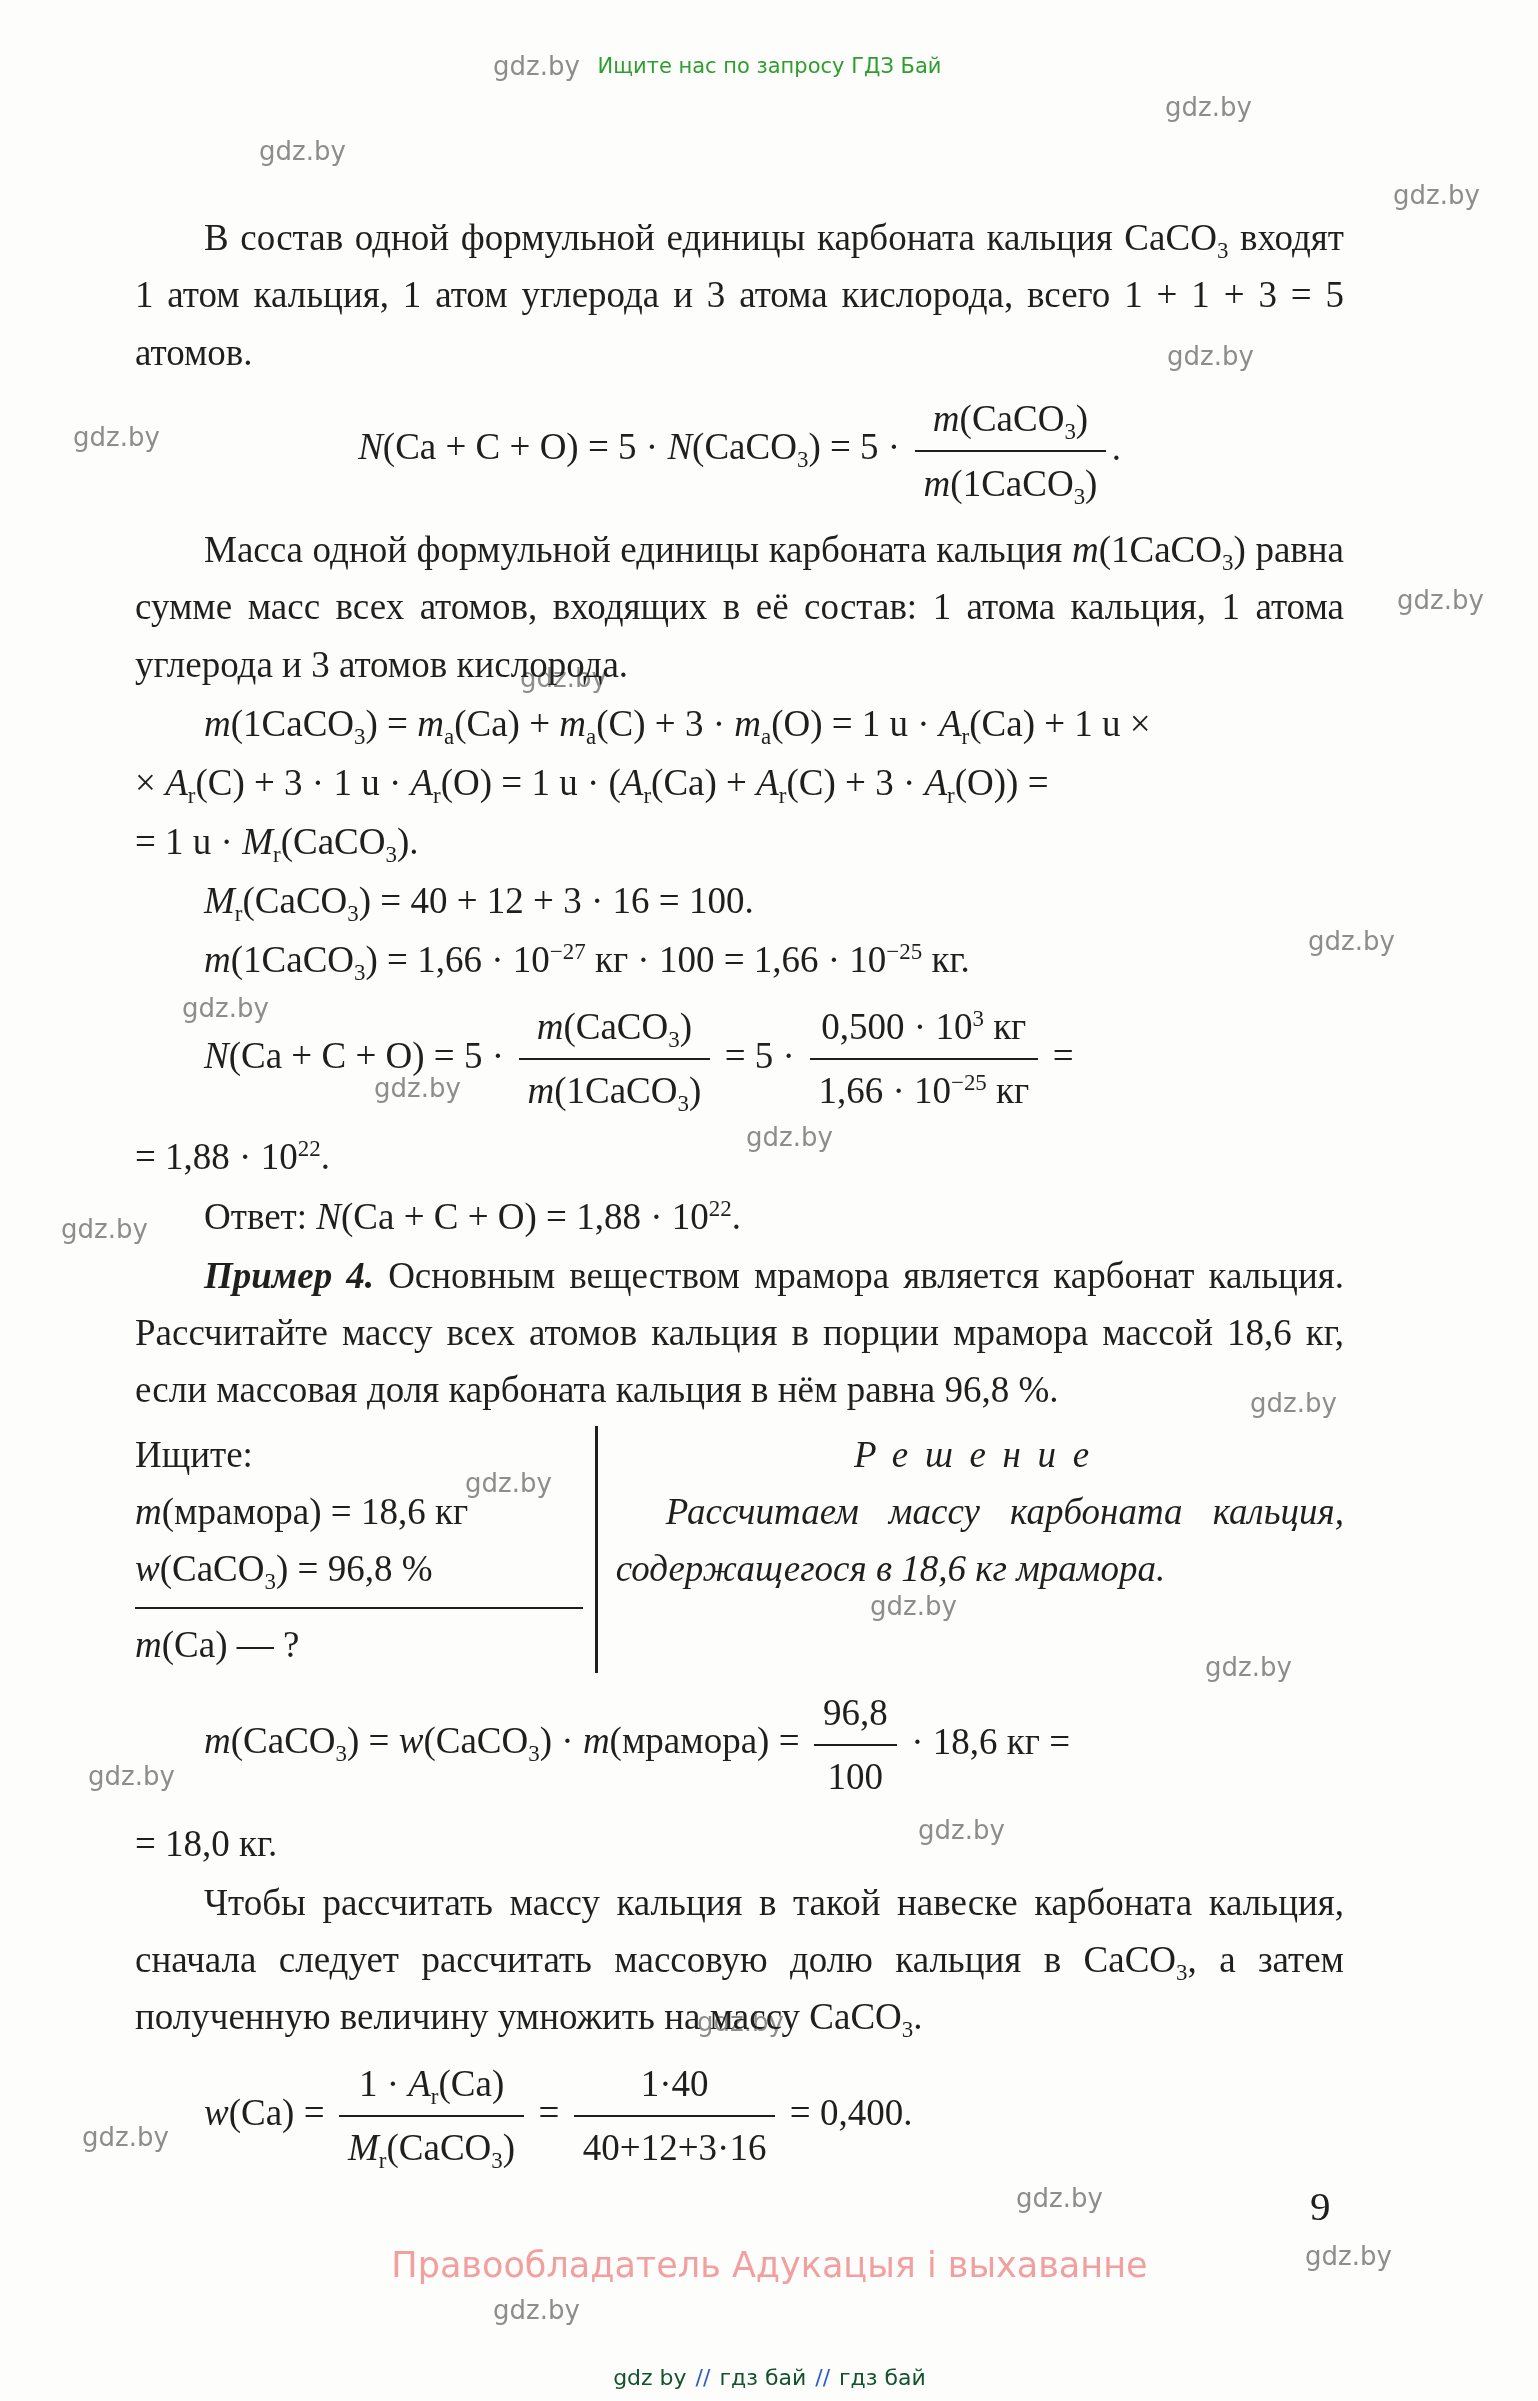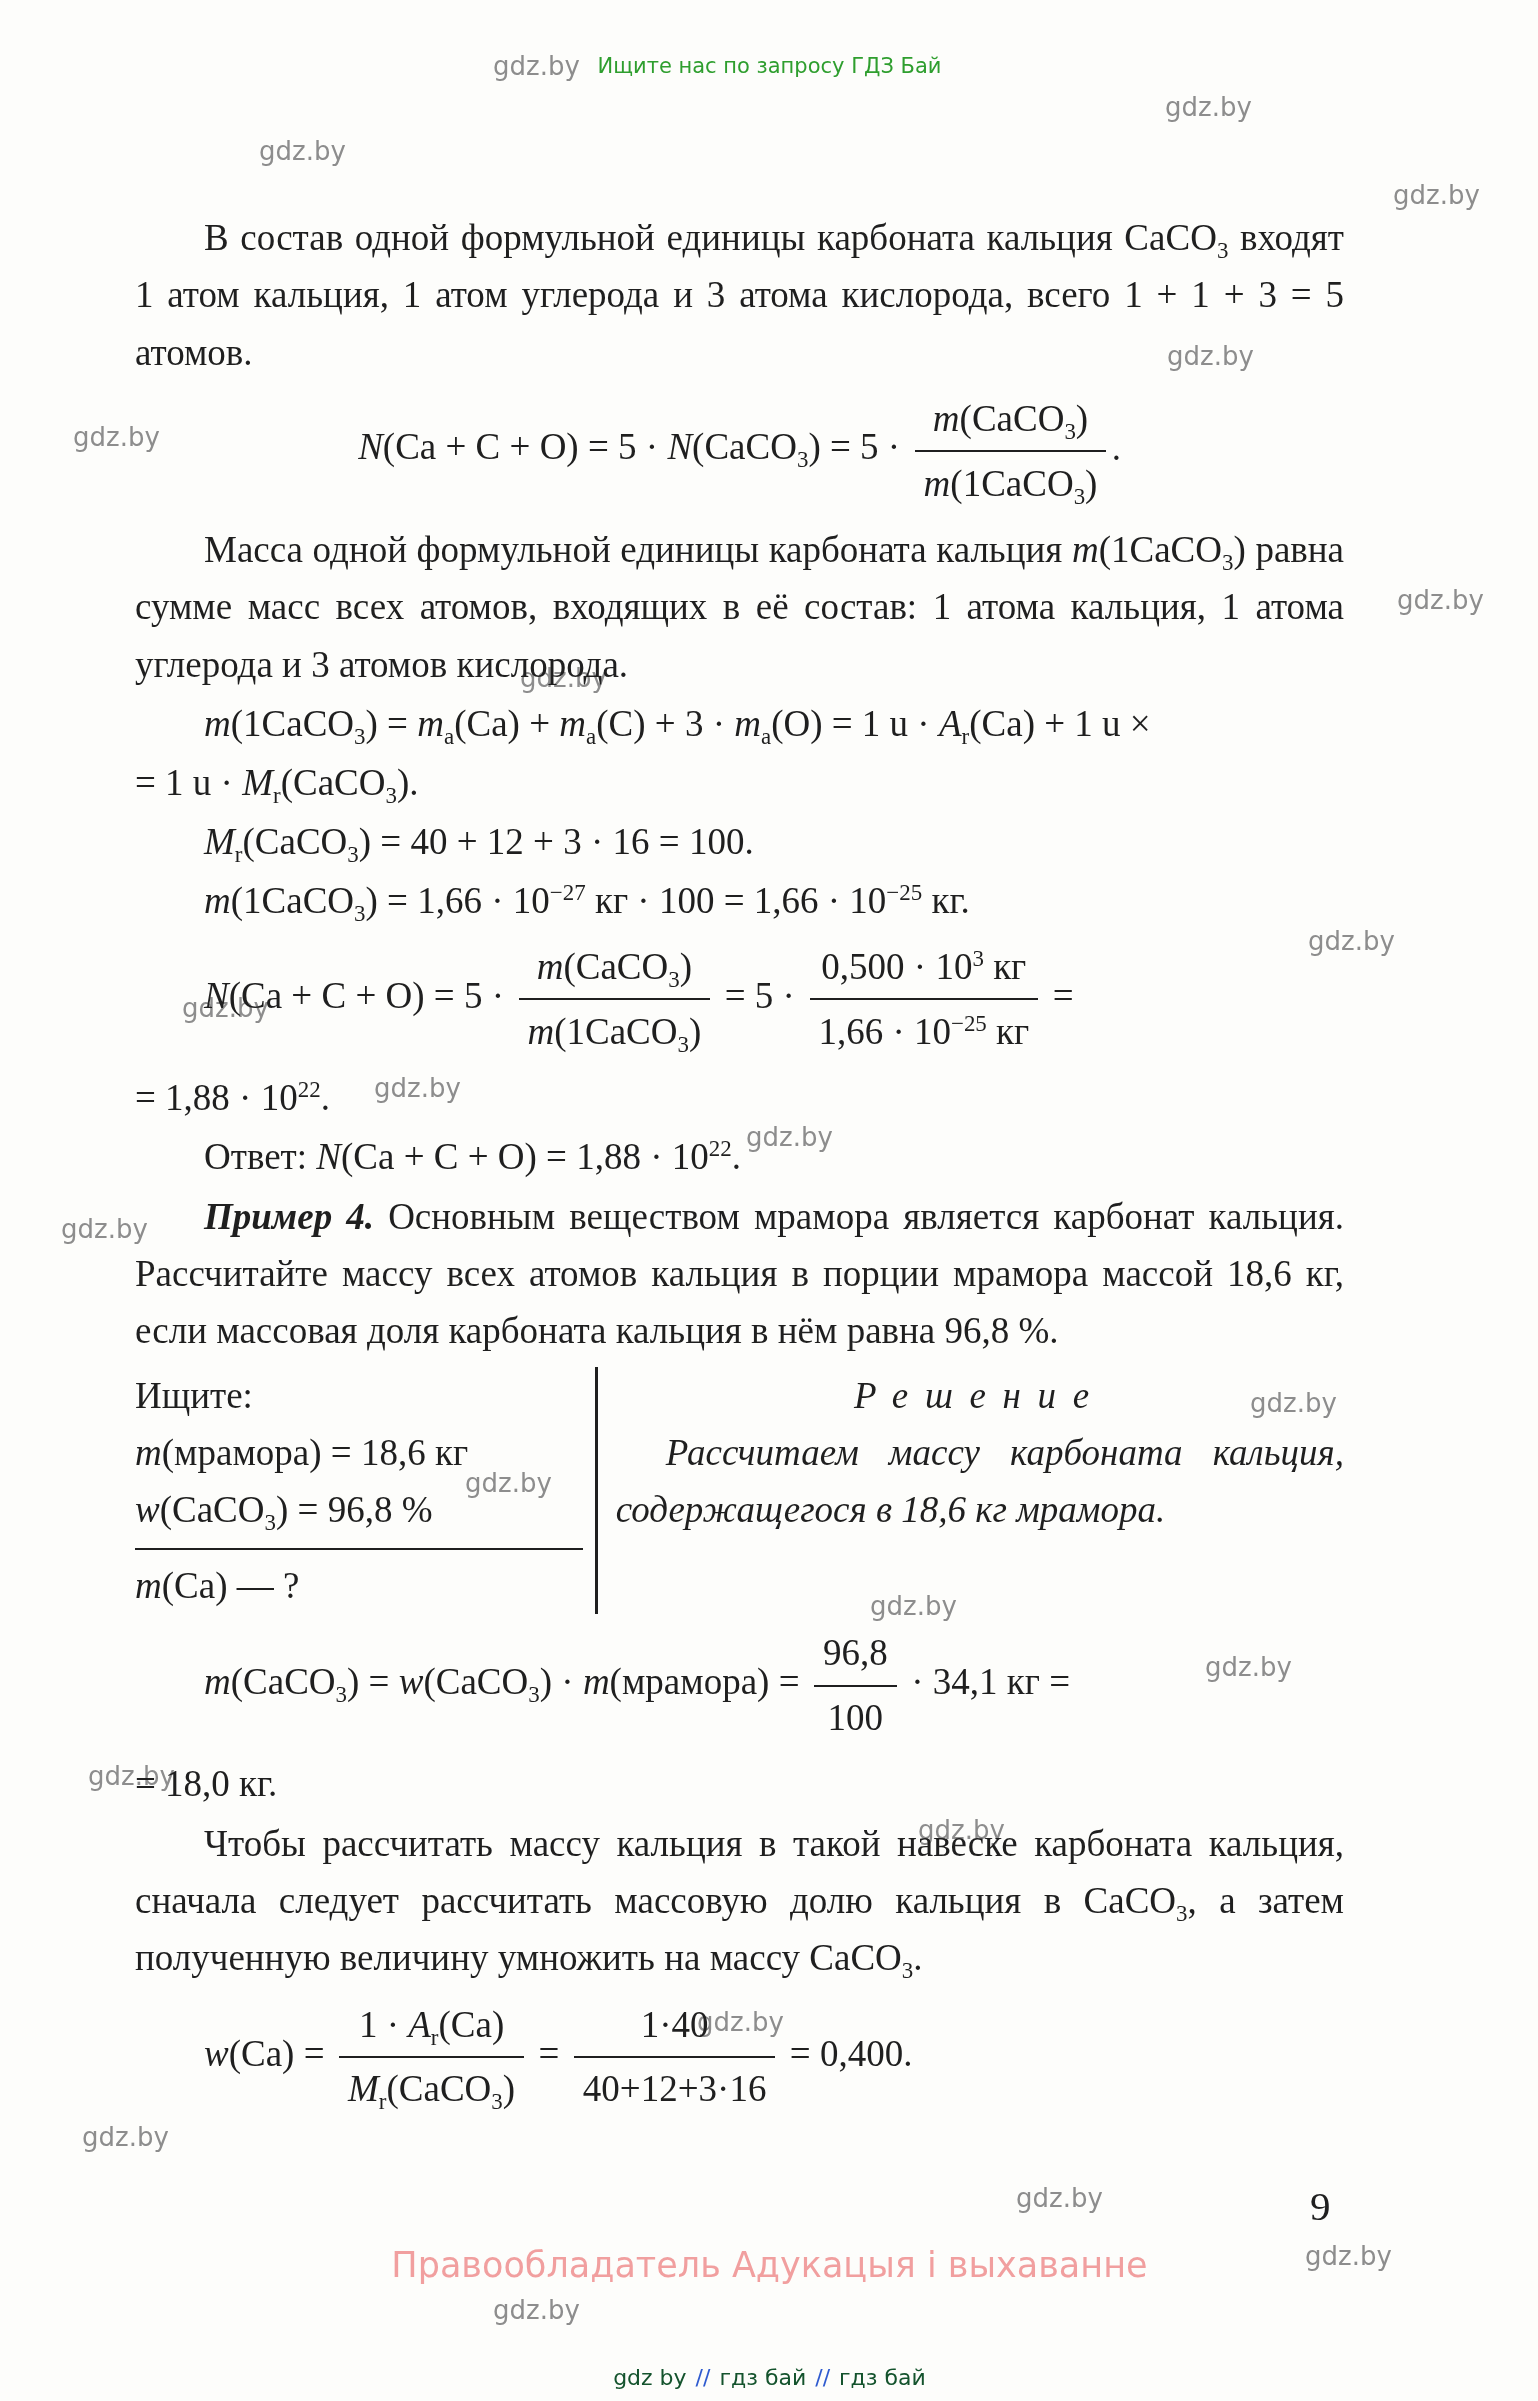--- a/index.html
+++ b/index.html
@@ -71,20 +71,21 @@
 
   <div class="main">
 
     <p class="para">В состав одной формульной единицы карбоната кальция CaCO<sub>3</sub> входят 1 атом кальция, 1 атом углерода и 3 атома кислорода, всего 1 + 1 + 3 = 5 атомов.</p>
 
     <div class="formula center vpad"><span><i>N</i>(Ca + C + O) = 5 · <i>N</i>(CaCO<sub>3</sub>) = 5 · </span><span class="frac"><span class="num"><i>m</i>(CaCO<sub>3</sub>)</span><span class="den"><i>m</i>(1CaCO<sub>3</sub>)</span></span><span>.</span></div>
 
     <p class="para">Масса одной формульной единицы карбоната кальция <i>m</i>(1CaCO<sub>3</sub>) равна сумме масс всех атомов, входящих в её состав: 1 атома кальция, 1 атома углерода и 3 атомов кислорода.</p>
 
     <div class="formula indent"><i>m</i>(1CaCO<sub>3</sub>) = <i>m</i><sub>а</sub>(Ca) + <i>m</i><sub>а</sub>(C) + 3 · <i>m</i><sub>а</sub>(O) = 1 u · <i>A</i><sub>r</sub>(Ca) + 1 u ×</div>
+    <div class="formula">× <i>A</i><sub>r</sub>(C) + 3 · 1 u · <i>A</i><sub>r</sub>(O) = 1 u · (<i>A</i><sub>r</sub>(Ca) + <i>A</i><sub>r</sub>(C) + 3 · <i>A</i><sub>r</sub>(O)) =</div>
     <div class="formula">= 1 u · <i>M</i><sub>r</sub>(CaCO<sub>3</sub>).</div>
     <div class="formula indent"><i>M</i><sub>r</sub>(CaCO<sub>3</sub>) = 40 + 12 + 3 · 16 = 100.</div>
     <div class="formula indent"><i>m</i>(1CaCO<sub>3</sub>) = 1,66 · 10<sup>−27</sup> кг · 100 = 1,66 · 10<sup>−25</sup> кг.</div>
 
     <div class="formula indent vpad"><span><i>N</i>(Ca + C + O) = 5 · </span><span class="frac"><span class="num"><i>m</i>(CaCO<sub>3</sub>)</span><span class="den"><i>m</i>(1CaCO<sub>3</sub>)</span></span><span> = 5 · </span><span class="frac"><span class="num">0,500 · 10<sup>3</sup> кг</span><span class="den">1,66 · 10<sup>−25</sup> кг</span></span><span> =</span></div>
     <div class="formula">= 1,88 · 10<sup>22</sup>.</div>
 
     <div class="formula indent">Ответ: <i>N</i>(Ca + C + O) = 1,88 · 10<sup>22</sup>.</div>
 
     <p class="para"><b class="ex-label">Пример 4.</b><span> Основным веществом мрамора является карбонат кальция. Рассчитайте массу всех атомов кальция в порции мрамора массой 18,6 кг, если массовая доля карбоната кальция в нём равна 96,8 %.</span></p>
@@ -97,21 +98,21 @@
         <div class="given-rule"></div>
         <div class="gs-line"><i>m</i>(Ca) — ?</div>
       </div>
       <div class="vdivider"></div>
       <div class="solution">
         <div class="sol-title">Решение</div>
         <p class="para sol-para">Рассчитаем массу карбоната кальция, содержащегося в 18,6 кг мрамора.</p>
       </div>
     </div>
 
-    <div class="formula indent vpad"><span><i>m</i>(CaCO<sub>3</sub>) = <i>w</i>(CaCO<sub>3</sub>) · <i>m</i>(мрамора) = </span><span class="frac"><span class="num">96,8</span><span class="den">100</span></span><span> · 34,1 кг =</span></div>
+    <div class="formula indent vpad"><span><i>m</i>(CaCO<sub>3</sub>) = <i>w</i>(CaCO<sub>3</sub>) · <i>m</i>(мрамора) = </span><span class="frac"><span class="num">96,8</span><span class="den">100</span></span><span> · 18,6 кг =</span></div>
     <div class="formula">= 18,0 кг.</div>
 
     <p class="para">Чтобы рассчитать массу кальция в такой навеске карбоната кальция, сначала следует рассчитать массовую долю кальция в CaCO<sub>3</sub>, а затем полученную величину умножить на массу CaCO<sub>3</sub>.</p>
 
     <div class="formula indent vpad"><span><i>w</i>(Ca) = </span><span class="frac"><span class="num">1 · <i>A</i><sub>r</sub>(Ca)</span><span class="den"><i>M</i><sub>r</sub>(CaCO<sub>3</sub>)</span></span><span> = </span><span class="frac"><span class="num">1·40</span><span class="den">40+12+3·16</span></span><span> = 0,400.</span></div>
 
   </div>
 
   <div class="page-number">9</div>
   <div class="copyright">Правообладатель Адукацыя і выхаванне</div>

